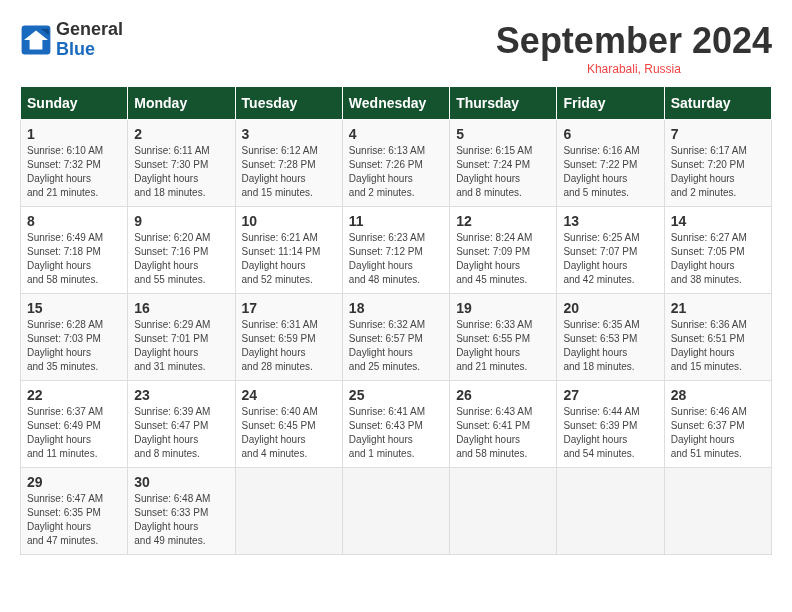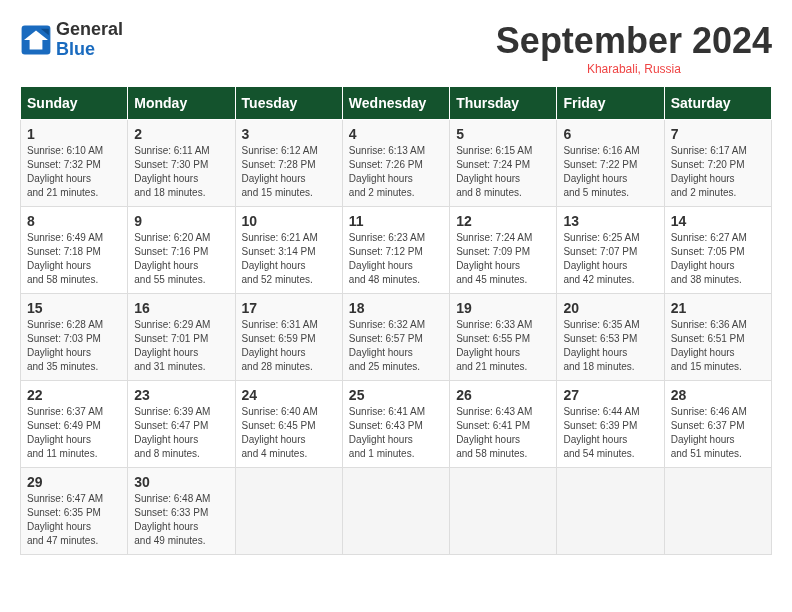--- a/index.html
+++ b/index.html
@@ -155,29 +155,29 @@
         <td>
           <span class="day-number">8</span>
           <div class="day-info"><span>Sunrise: 6:49 AM</span><br><span>Sunset: 7:18 PM</span><br><span>Daylight hours</span><br><span>and 58 minutes.</span></div>
         </td>
         <td>
           <span class="day-number">9</span>
           <div class="day-info"><span>Sunrise: 6:20 AM</span><br><span>Sunset: 7:16 PM</span><br><span>Daylight hours</span><br><span>and 55 minutes.</span></div>
         </td>
         <td>
           <span class="day-number">10</span>
-          <div class="day-info"><span>Sunrise: 6:21 AM</span><br><span>Sunset: 3:14 PM</span><br><span>Daylight hours</span><br><span>and 52 minutes.</span></div>
+          <div class="day-info"><span>Sunrise: 6:21 AM</span><br><span>Sunset: 11:14 PM</span><br><span>Daylight hours</span><br><span>and 52 minutes.</span></div>
         </td>
         <td>
           <span class="day-number">11</span>
           <div class="day-info"><span>Sunrise: 6:23 AM</span><br><span>Sunset: 7:12 PM</span><br><span>Daylight hours</span><br><span>and 48 minutes.</span></div>
         </td>
         <td>
           <span class="day-number">12</span>
-          <div class="day-info"><span>Sunrise: 7:24 AM</span><br><span>Sunset: 7:09 PM</span><br><span>Daylight hours</span><br><span>and 45 minutes.</span></div>
+          <div class="day-info"><span>Sunrise: 8:24 AM</span><br><span>Sunset: 7:09 PM</span><br><span>Daylight hours</span><br><span>and 45 minutes.</span></div>
         </td>
         <td>
           <span class="day-number">13</span>
           <div class="day-info"><span>Sunrise: 6:25 AM</span><br><span>Sunset: 7:07 PM</span><br><span>Daylight hours</span><br><span>and 42 minutes.</span></div>
         </td>
         <td>
           <span class="day-number">14</span>
           <div class="day-info"><span>Sunrise: 6:27 AM</span><br><span>Sunset: 7:05 PM</span><br><span>Daylight hours</span><br><span>and 38 minutes.</span></div>
         </td>
       </tr>

